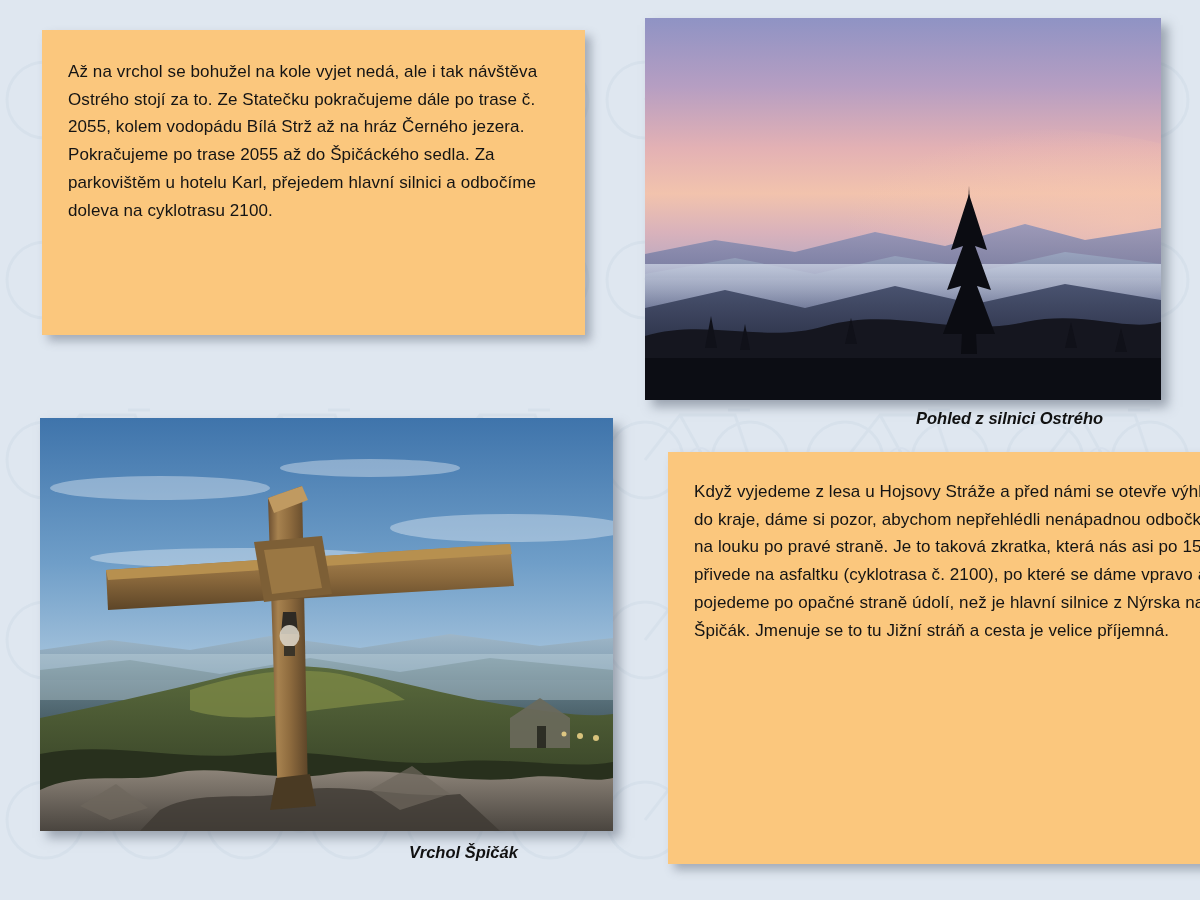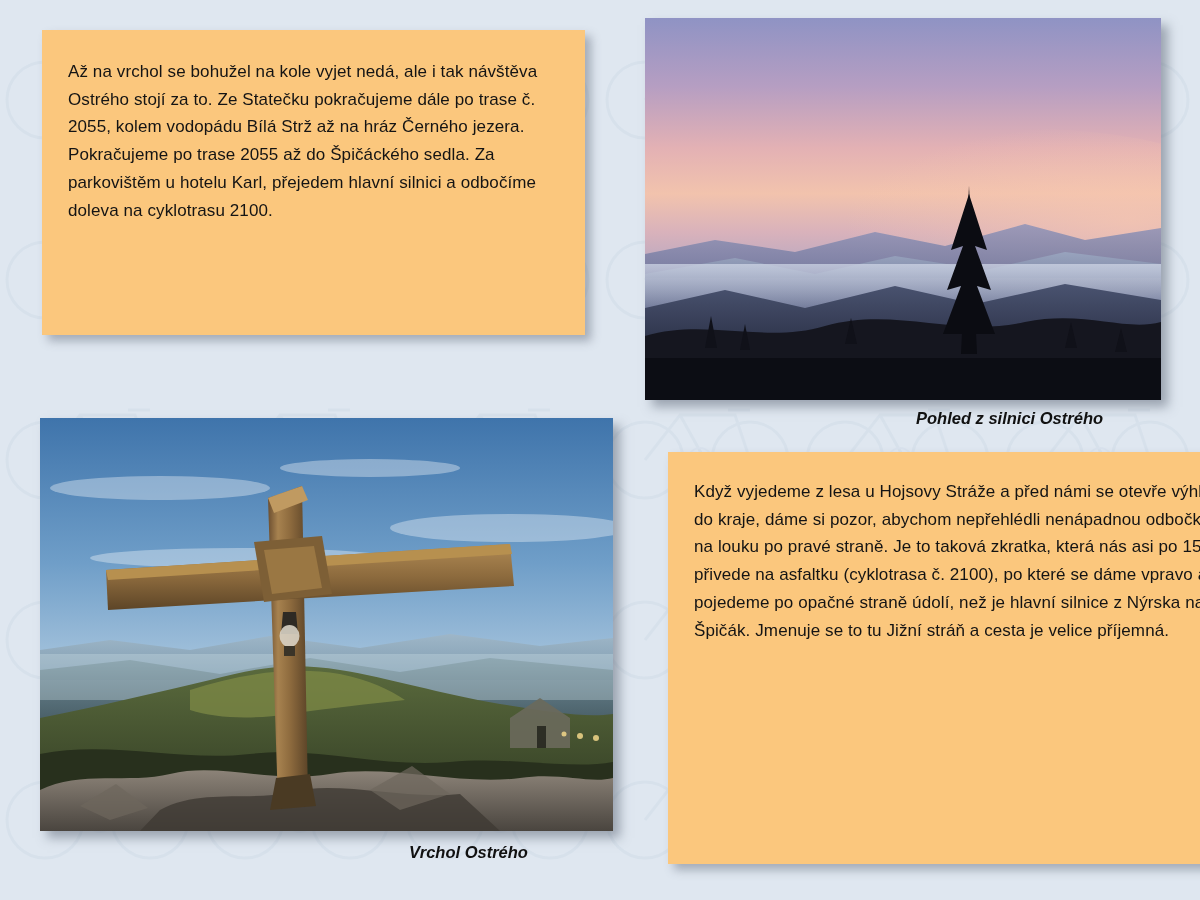--- a/index.html
+++ b/index.html
@@ -280,19 +280,19 @@
         <path d="M224 132 L274 128 L282 170 L232 176 Z" fill="#9a7743"></path>
 
         <path d="M243 194 L256 194 L258 216 L241 216 Z" fill="#2e2a24"></path>
         <ellipse cx="249.5" cy="218" rx="10" ry="11" fill="#d8d2c4" opacity="0.9"></ellipse>
         <rect x="244" y="228" width="11" height="10" fill="#3a3428"></rect>
 
         <path d="M236 360 L270 356 L276 388 L230 392 Z" fill="#4a3a23"></path>
       </g>
     </svg>
   </div>
-  <div class="caption" id="caption-cross">Vrchol Ostrého</div>
+  <div class="caption" id="caption-cross">Vrchol Špičák</div>
 
   <div class="textbox" id="box-bottom-right">
     <p>Když vyjedeme z lesa u Hojsovy Stráže a před námi se otevře výhled do kraje, dáme si pozor, abychom nepřehlédli nenápadnou odbočku na louku po pravé straně. Je to taková zkratka, která nás asi po 150 m přivede na asfaltku (cyklotrasa č. 2100), po které se dáme vpravo a pojedeme po opačné straně údolí, než je hlavní silnice z Nýrska na Špičák. Jmenuje se to tu Jižní stráň a cesta je velice příjemná.</p>
   </div>
 
 </div>
 
 </body></html>

